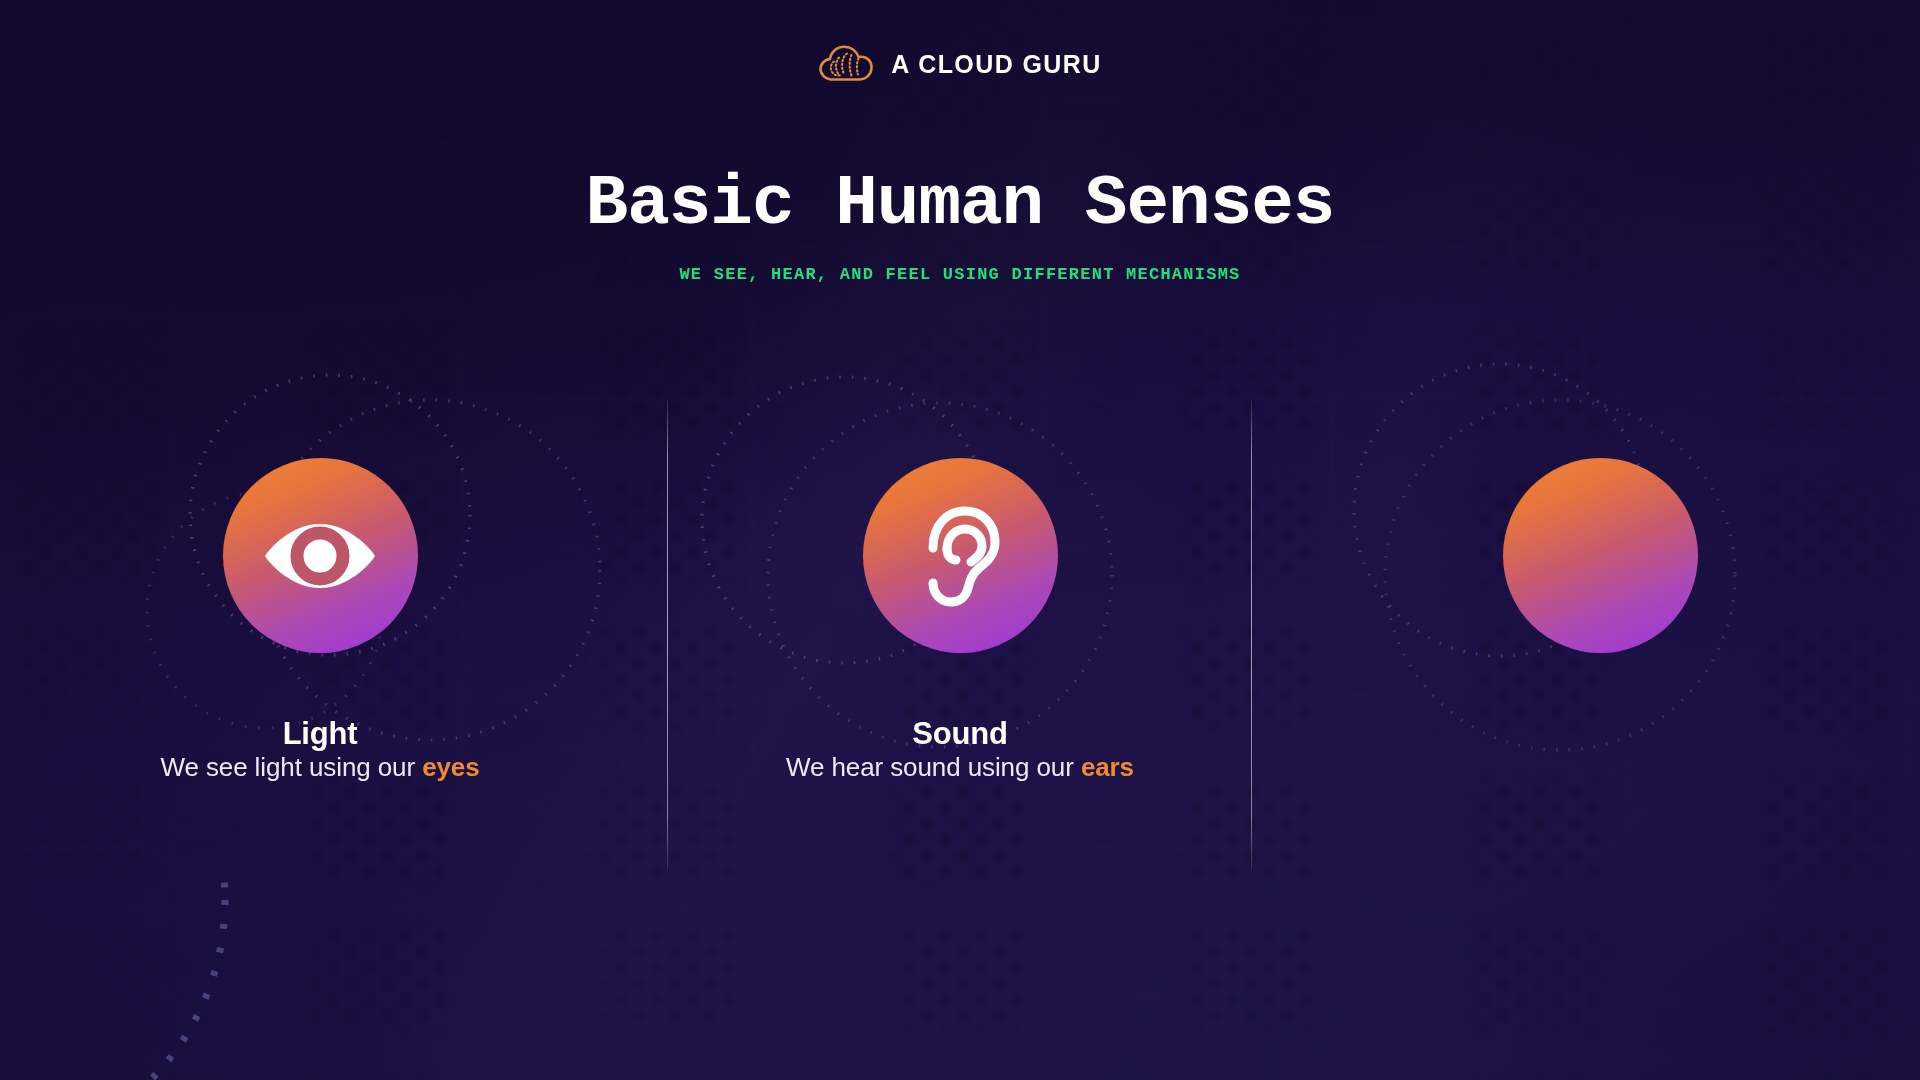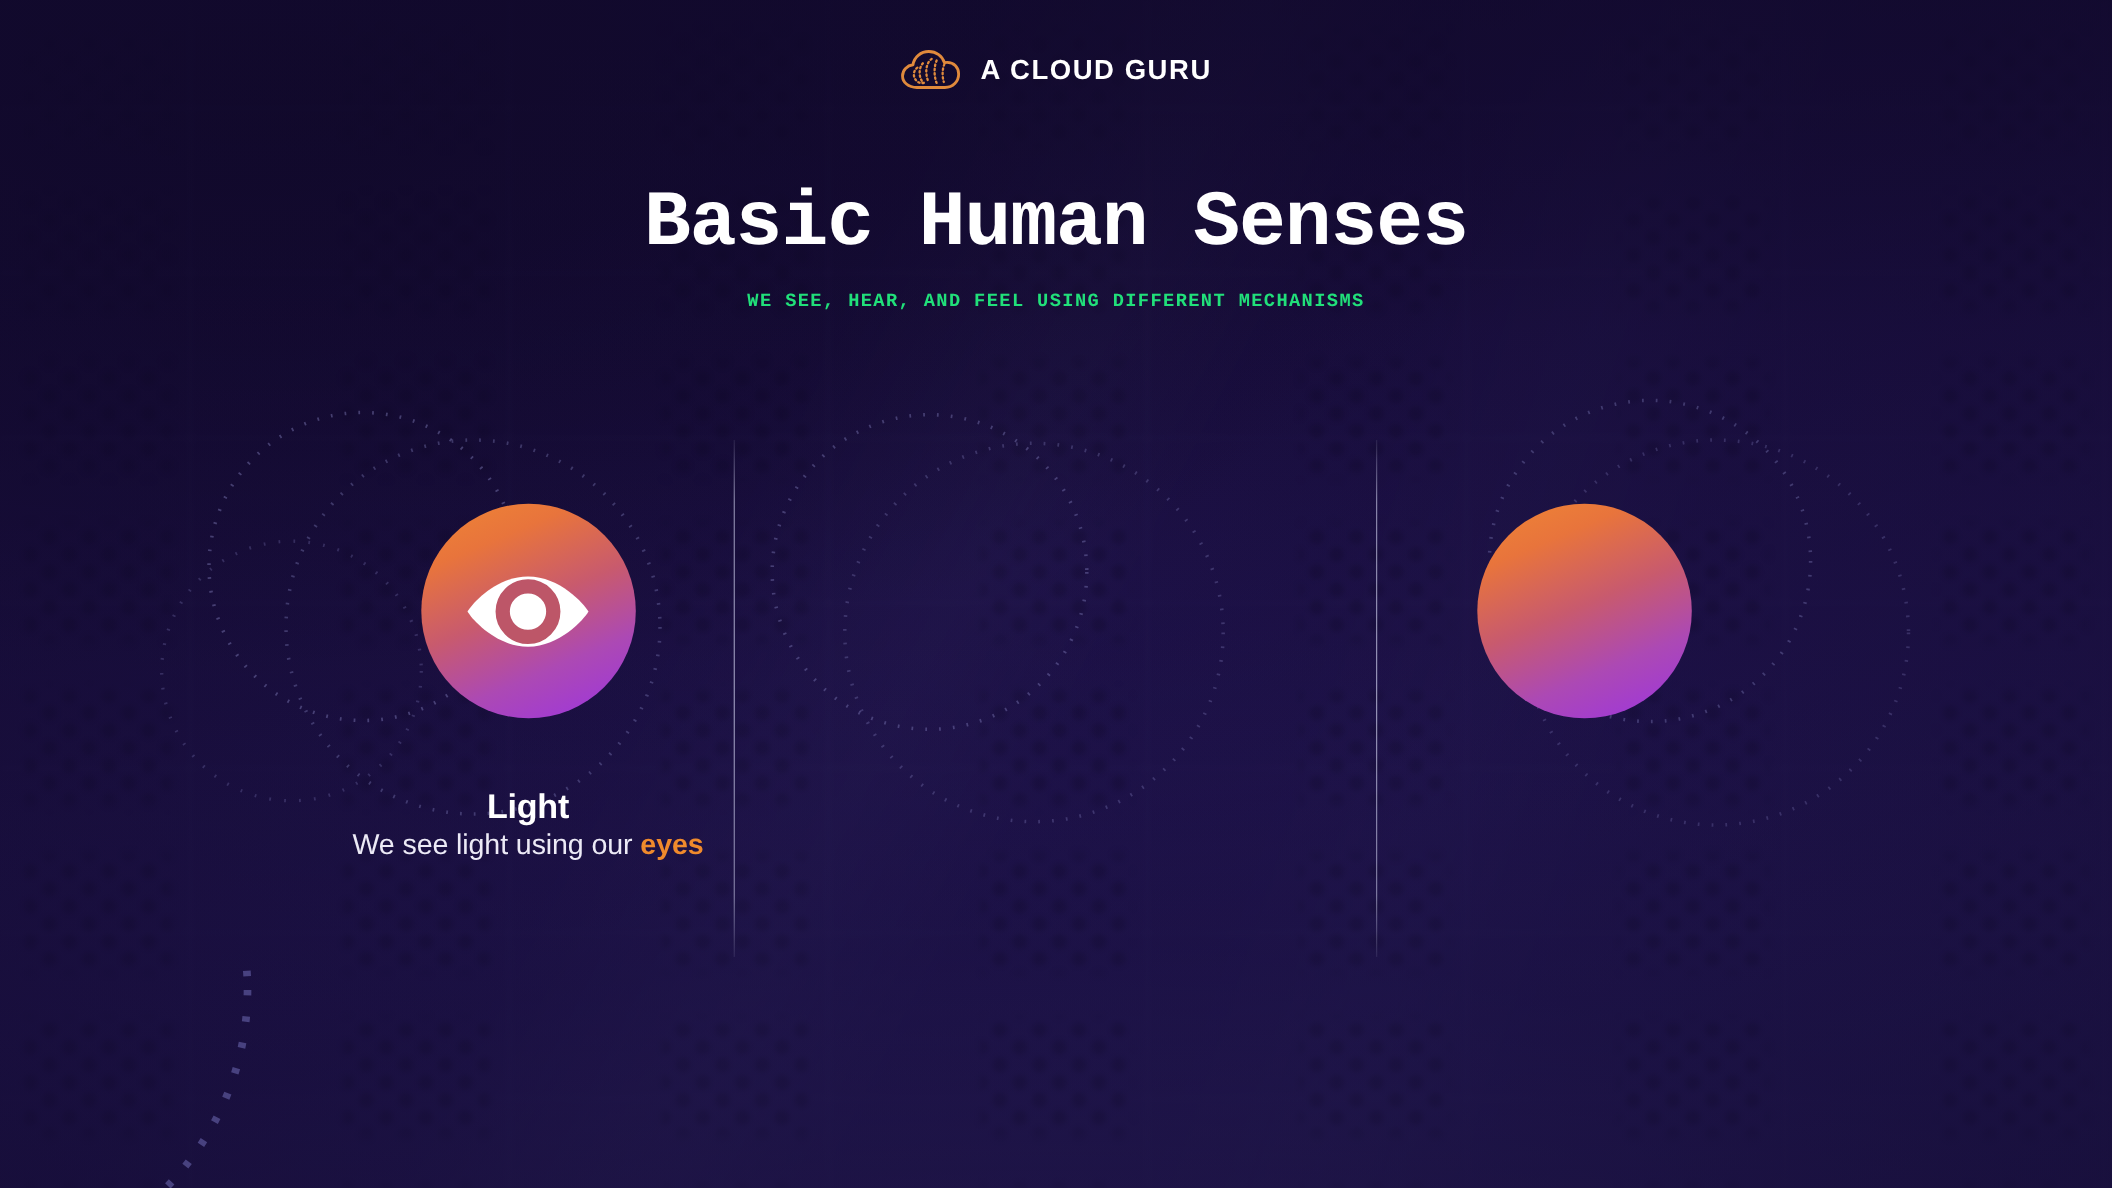--- a/index.html
+++ b/index.html
@@ -240,20 +240,33 @@
           <path d="M59 8 C88 8 110 33 114 40 C110 47 88 72 59 72 C30 72 8 47 4 40 C8 33 30 8 59 8 Z" fill="#ffffff"></path>
           <circle cx="59" cy="40" r="23" fill="none" stroke="#bd5668" stroke-width="13"></circle>
         </svg>
       </div>
       <div class="col-title">Light</div>
       <div class="col-desc">
         <span>We see light using our </span><span class="hl">eyes</span>
       </div>
     </div>
 
+    <div class="column">
+      <div class="icon-circle">
+        <svg width="86" height="104" viewBox="0 0 86 104">
+          <path d="M16 44 C16 20 31 7 48 7 C65 7 78 20 78 38 C78 52 69 58 62 64 C55 70 53 76 51 84 C49 93 42 98 34 98 C24 98 16 90 16 79" fill="none" stroke="#ffffff" stroke-width="9" stroke-linecap="round"></path>
+          <path d="M30 45 C30 33 38 25 48 25 C58 25 65 33 65 42 C65 50 59 54 54 58" fill="none" stroke="#ffffff" stroke-width="9" stroke-linecap="round"></path>
+          <path d="M30 45 C30 52 34 56 39 56" fill="none" stroke="#ffffff" stroke-width="9" stroke-linecap="round"></path>
+        </svg>
+      </div>
+      <div class="col-title">Sound</div>
+      <div class="col-desc">
+        <span>We hear sound using our </span><span class="hl">ears</span>
+      </div>
+    </div>
 
     <div class="column">
       <div class="icon-circle"></div>
       <div class="col-title empty"></div>
       <div class="col-desc empty">
         <span></span><span class="hl"></span>
       </div>
     </div>
 
   </div>

